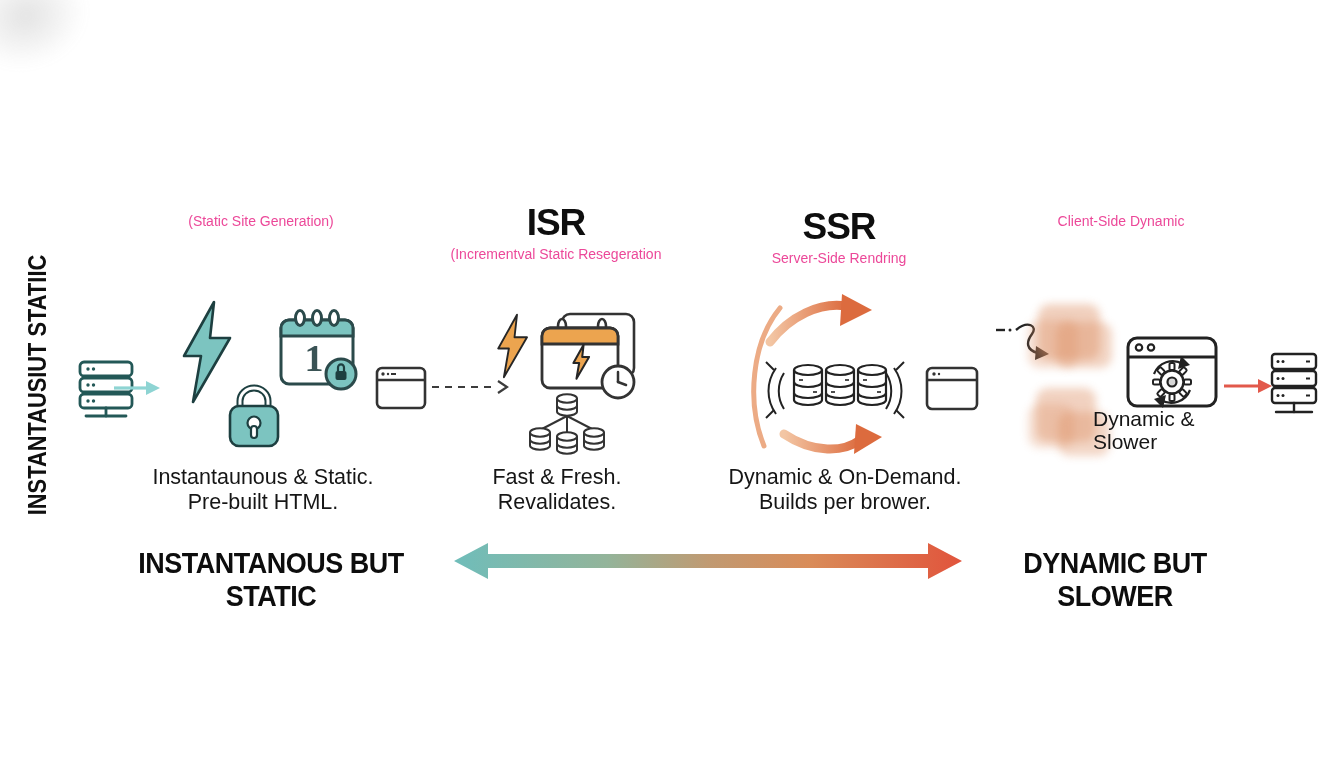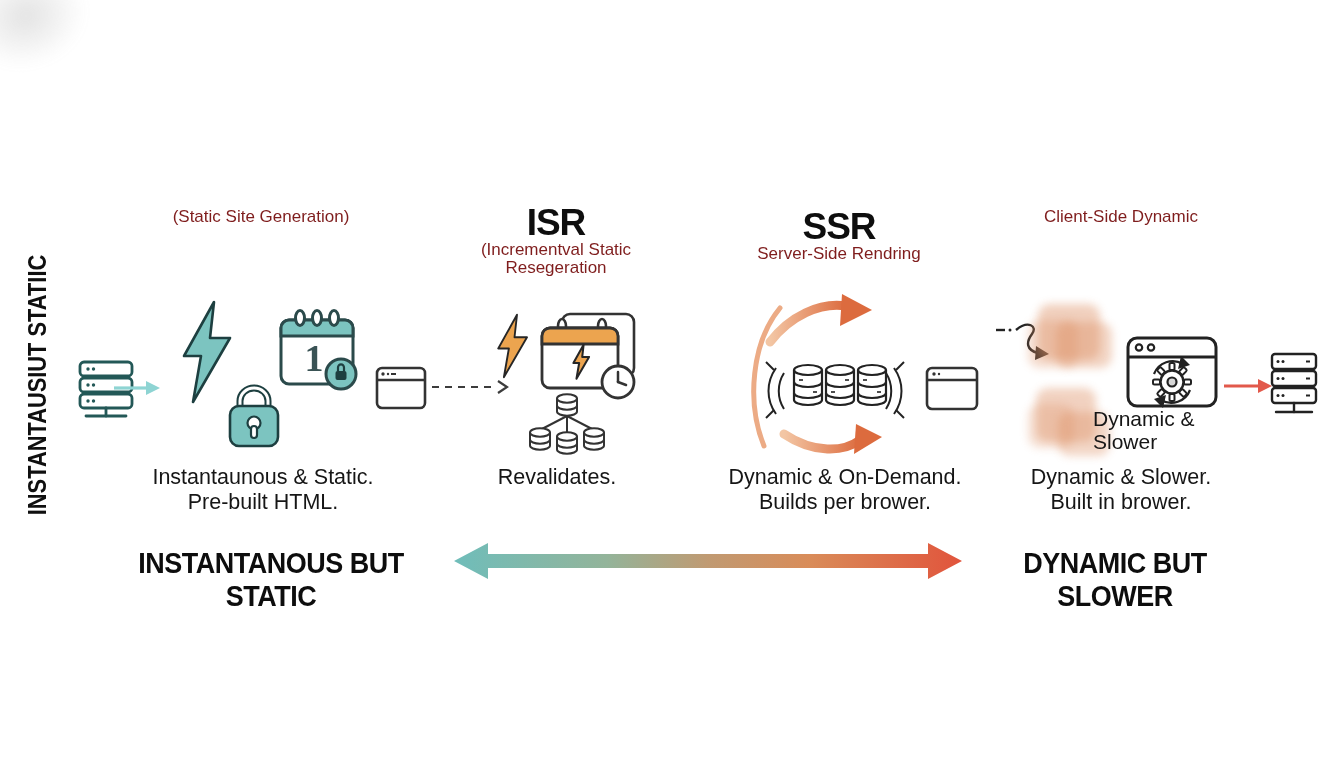--- a/index.html
+++ b/index.html
@@ -6,21 +6,21 @@
   .canvas{position:relative;width:1344px;height:768px;background:#ffffff;overflow:hidden;
           font-family:"Liberation Sans",sans-serif;color:#141414;}
   .smudge{position:absolute;left:-34px;top:-34px;width:120px;height:100px;
           background:radial-gradient(closest-side,#9a9a9a,transparent);opacity:.28;
           filter:blur(7px);transform:rotate(-18deg);}
   .side-label{position:absolute;left:37px;top:385px;white-space:nowrap;
           transform:translate(-50%,-50%) rotate(-90deg) scaleX(0.84);
           font-size:26px;font-weight:700;color:#0f0f0f;}
   .head{position:absolute;width:280px;text-align:center;}
   .head-title{font-size:37px;font-weight:700;letter-spacing:-1px;color:#0e0e0e;line-height:1;}
-  .head-sub{font-size:17px;font-weight:500;margin-top:0;line-height:1.08;color:#7f1d1d;}
+  .head-sub{font-size:14px;font-weight:500;margin-top:6px;line-height:1.08;color:#ec4899;}
   .head-sub.narrow{max-width:212px;margin-left:auto;margin-right:auto;}
   .caption{position:absolute;width:300px;text-align:center;font-size:21.5px;font-weight:500;
           line-height:1.14;color:#161616;}
   .csr-inline{position:absolute;left:1093px;top:407px;width:152px;
           font-size:21px;font-weight:500;line-height:1.1;color:#161616;}
   .axis-label{position:absolute;width:320px;text-align:center;font-size:29px;font-weight:700;
           letter-spacing:-0.5px;color:#0d0d0d;transform:scaleX(0.93);}
   .blob{position:absolute;border-radius:12px;background:#dd8f63;filter:blur(4px);}
   svg{position:absolute;overflow:visible;}
 </style>
@@ -302,29 +302,26 @@
       <line x1="28" y1="51" x2="28" y2="60"></line>
         <line x1="10" y1="60" x2="46" y2="60"></line>
     </g>
   </svg>
 
   <div class="caption" style="left:113px;top:465px">
     <div>Instantaunous &amp; Static.</div>
     <div>Pre-built HTML.</div>
   </div>
   <div class="caption" style="left:407px;top:465px">
+    <div>Fast &amp; Fresh.</div>
     <div>Revalidates.</div>
   </div>
   <div class="caption" style="left:695px;top:465px">
     <div>Dynamic &amp; On-Demand.</div>
     <div>Builds per brower.</div>
-  </div>
-  <div class="caption" style="left:971px;top:465px">
-    <div>Dynamic &amp; Slower.</div>
-    <div>Built in brower.</div>
   </div>
 
   <div class="axis-label" style="left:111px;top:547px">INSTANTANOUS BUT STATIC</div>
 
   <svg style="left:452px;top:540px" width="512" height="42" viewBox="0 0 512 42">
     <defs>
       <linearGradient id="spec" x1="0" y1="0" x2="1" y2="0">
         <stop offset="0" stop-color="#6fbdba"></stop>
         <stop offset="0.3" stop-color="#93b49a"></stop>
         <stop offset="0.5" stop-color="#c09a72"></stop>

